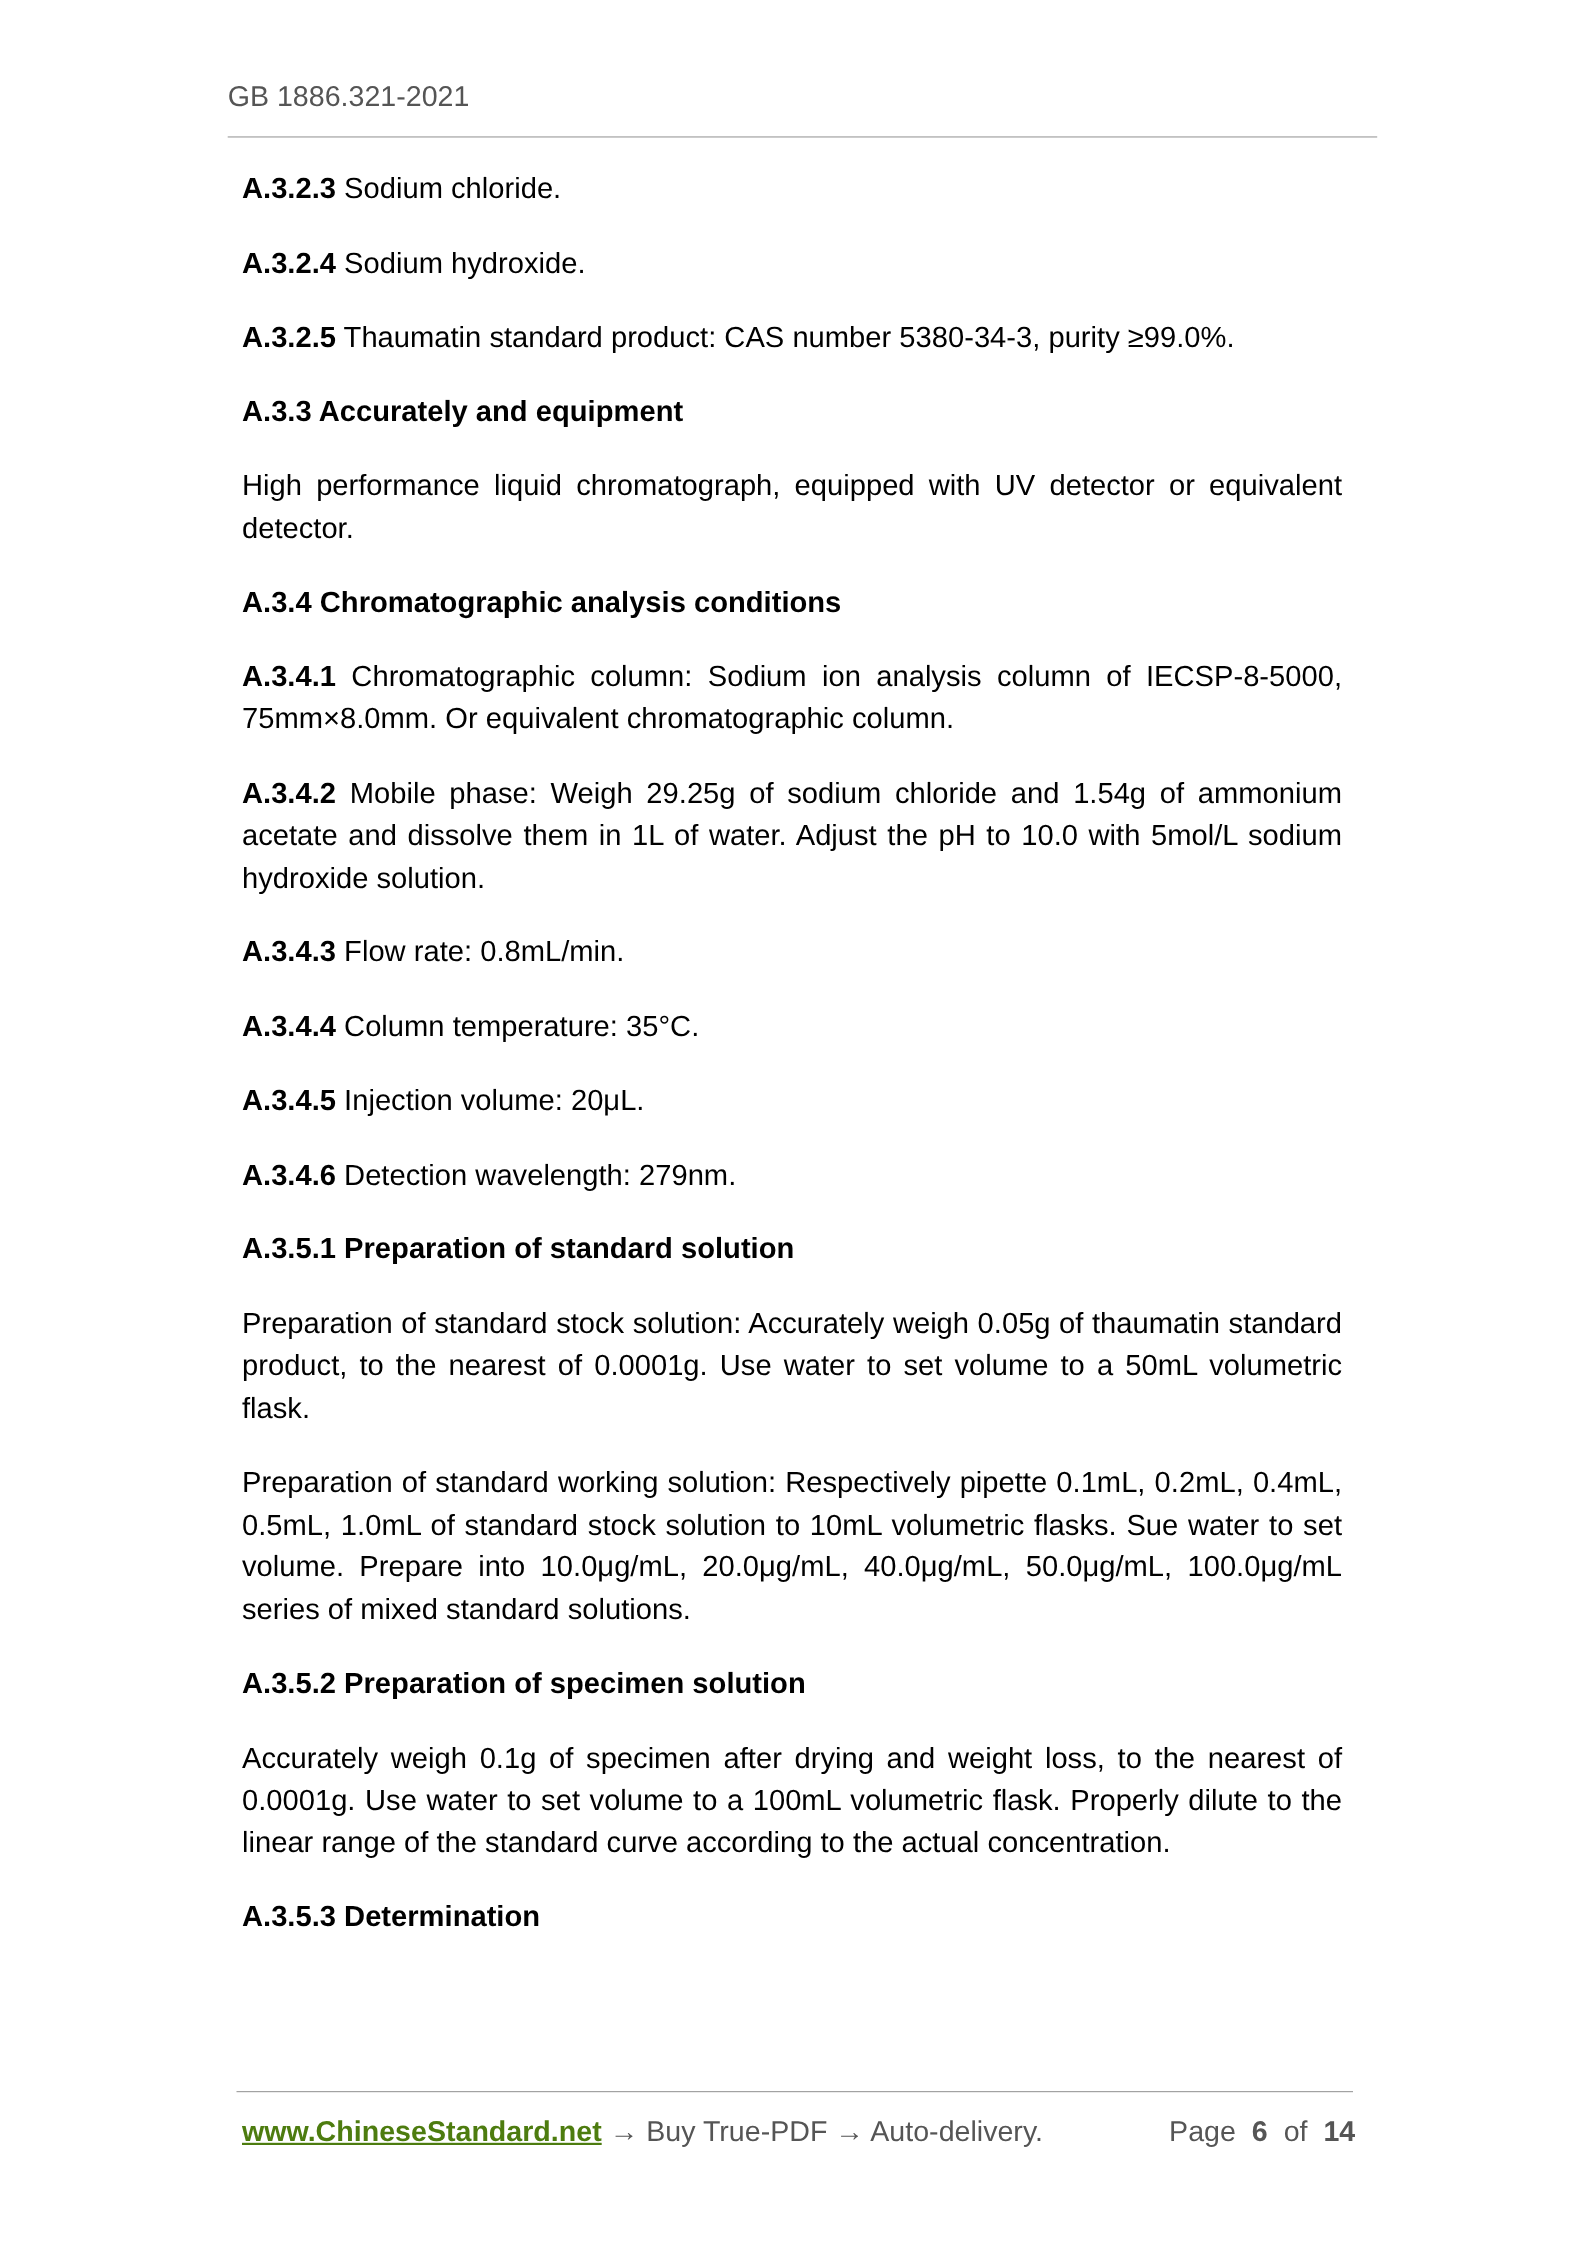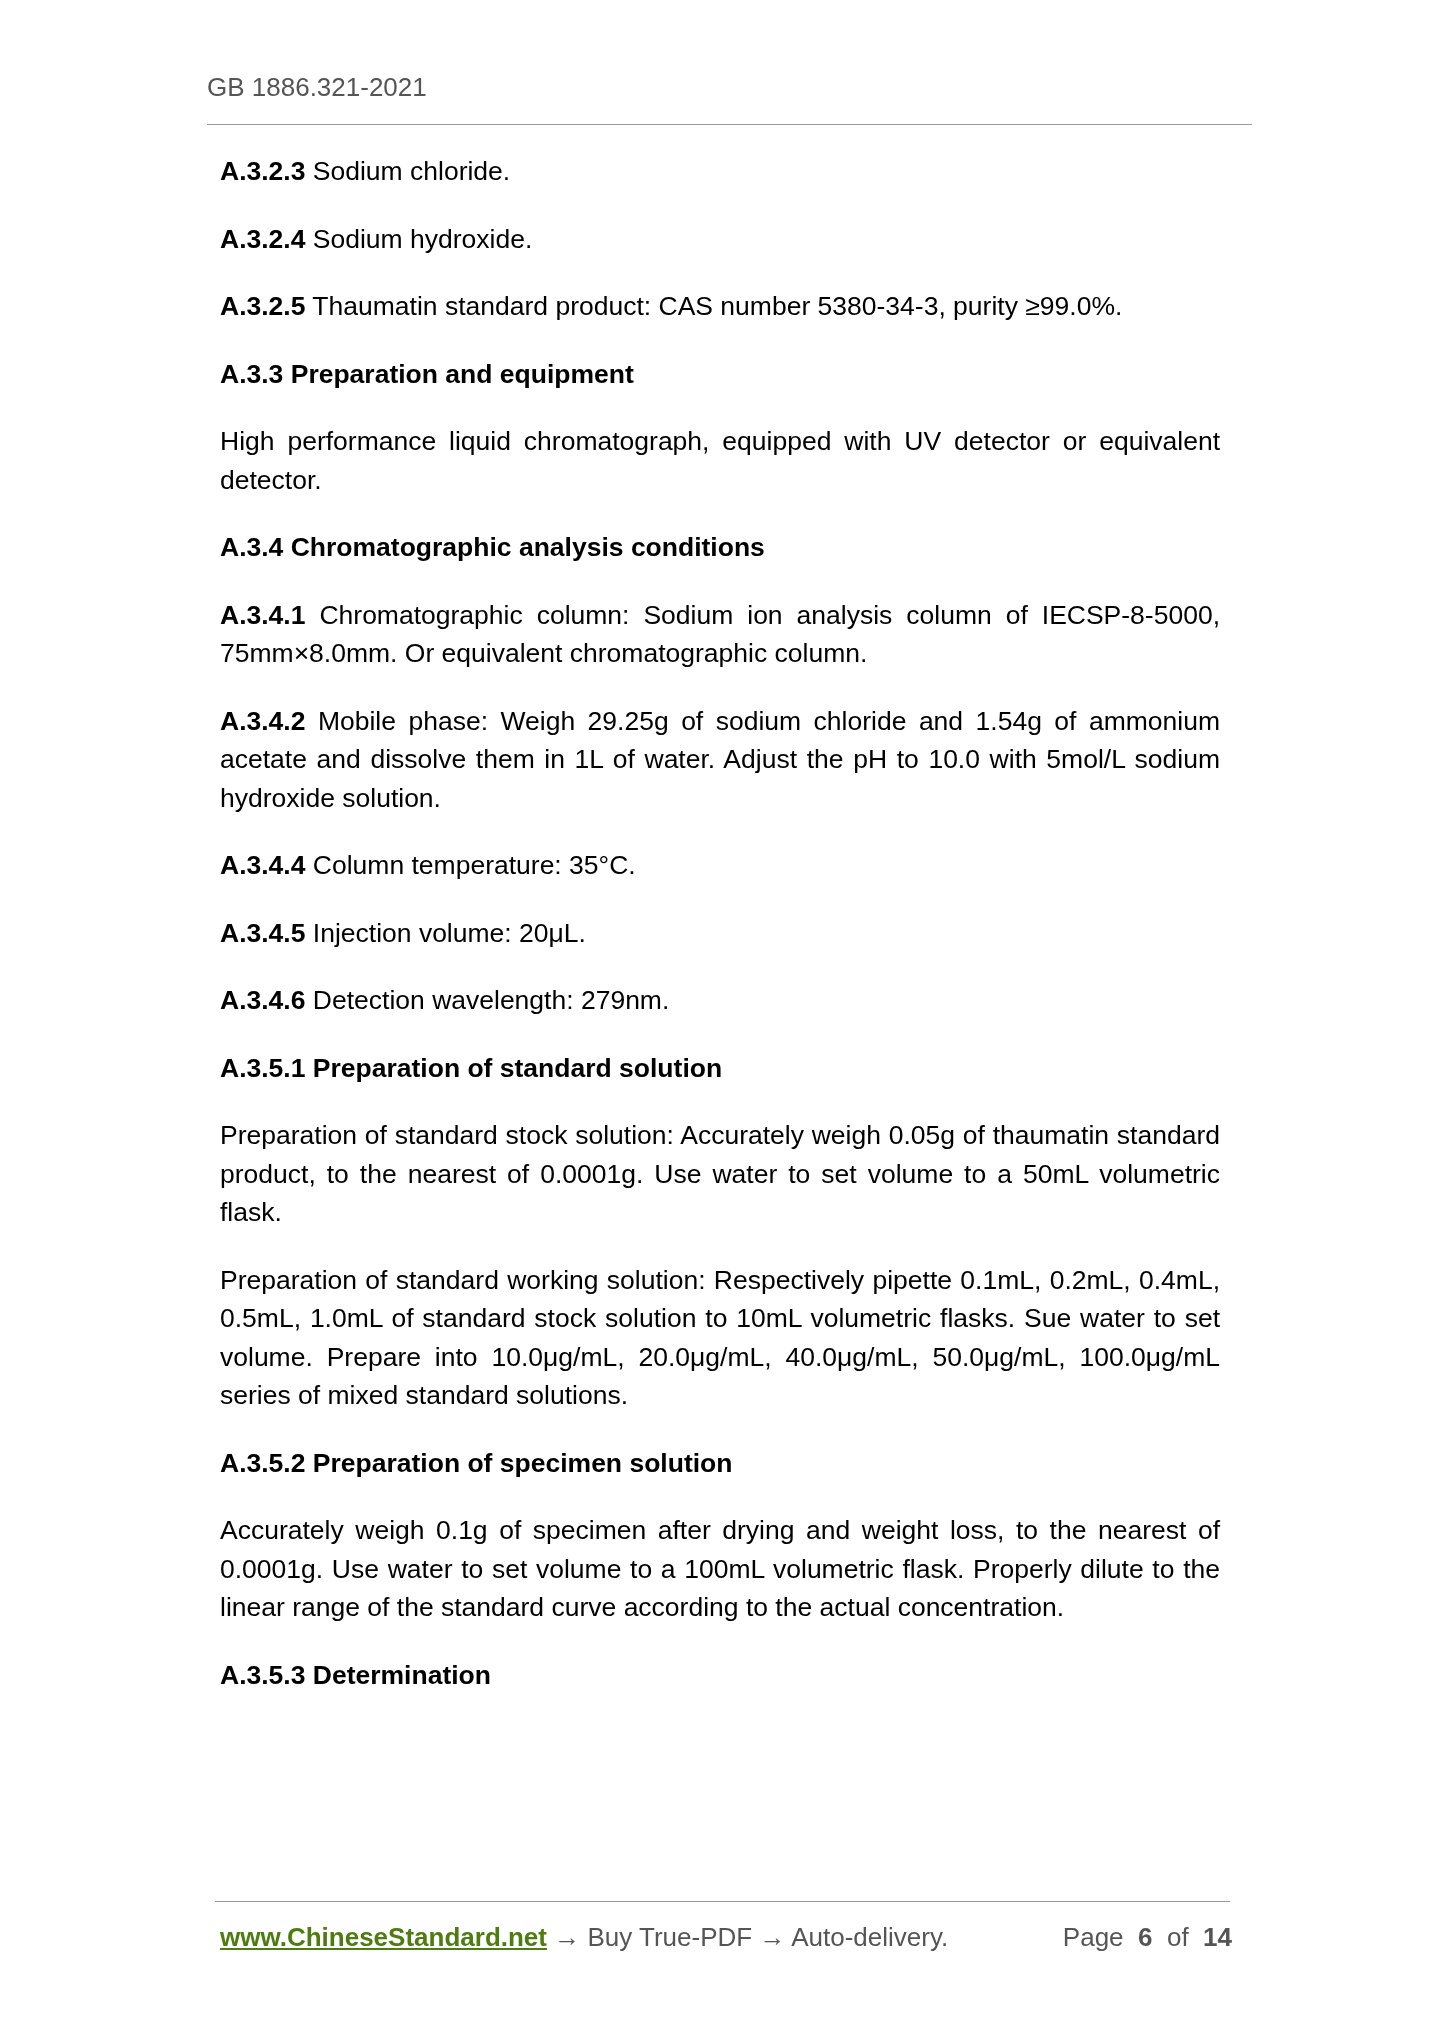--- a/index.html
+++ b/index.html
@@ -39,25 +39,26 @@
 <body>
 
 <div class="header">
   <div class="header-title">GB 1886.321-2021</div>
 </div>
 
 <div class="content">
   <p class="para"><span class="num">A.3.2.3</span><span> Sodium chloride.</span></p>
   <p class="para"><span class="num">A.3.2.4</span><span> Sodium hydroxide.</span></p>
   <p class="para"><span class="num">A.3.2.5</span><span> Thaumatin standard product: CAS number 5380-34-3, purity ≥99.0%.</span></p>
-  <p class="para heading">A.3.3 Preparation and equipment</p>
+  <p class="para heading">A.3.3 Accurately and equipment</p>
   <p class="para">High performance liquid chromatograph, equipped with UV detector or equivalent detector.</p>
   <p class="para heading">A.3.4 Chromatographic analysis conditions</p>
   <p class="para"><span class="num">A.3.4.1</span><span> Chromatographic column: Sodium ion analysis column of IECSP-8-5000, 75mm×8.0mm. Or equivalent chromatographic column.</span></p>
   <p class="para"><span class="num">A.3.4.2</span><span> Mobile phase: Weigh 29.25g of sodium chloride and 1.54g of ammonium acetate and dissolve them in 1L of water. Adjust the pH to 10.0 with 5mol/L sodium hydroxide solution.</span></p>
+  <p class="para"><span class="num">A.3.4.3</span><span> Flow rate: 0.8mL/min.</span></p>
   <p class="para"><span class="num">A.3.4.4</span><span> Column temperature: 35°C.</span></p>
   <p class="para"><span class="num">A.3.4.5</span><span> Injection volume: 20μL.</span></p>
   <p class="para"><span class="num">A.3.4.6</span><span> Detection wavelength: 279nm.</span></p>
   <p class="para heading">A.3.5.1 Preparation of standard solution</p>
   <p class="para">Preparation of standard stock solution: Accurately weigh 0.05g of thaumatin standard product, to the nearest of 0.0001g. Use water to set volume to a 50mL volumetric flask.</p>
   <p class="para">Preparation of standard working solution: Respectively pipette 0.1mL, 0.2mL, 0.4mL, 0.5mL, 1.0mL of standard stock solution to 10mL volumetric flasks. Sue water to set volume. Prepare into 10.0μg/mL, 20.0μg/mL, 40.0μg/mL, 50.0μg/mL, 100.0μg/mL series of mixed standard solutions.</p>
   <p class="para heading">A.3.5.2 Preparation of specimen solution</p>
   <p class="para">Accurately weigh 0.1g of specimen after drying and weight loss, to the nearest of 0.0001g. Use water to set volume to a 100mL volumetric flask. Properly dilute to the linear range of the standard curve according to the actual concentration.</p>
   <p class="para heading">A.3.5.3 Determination</p>
 </div>

